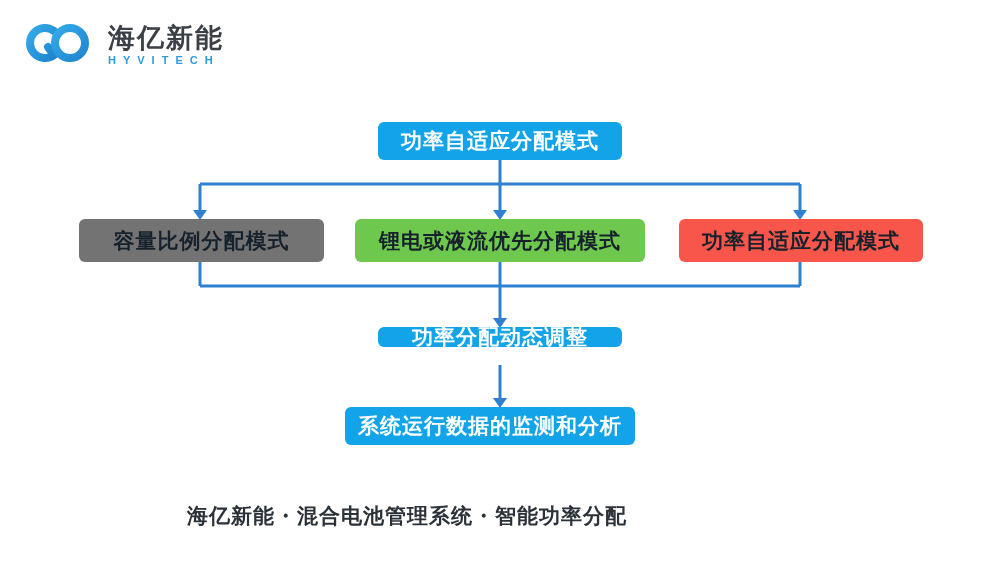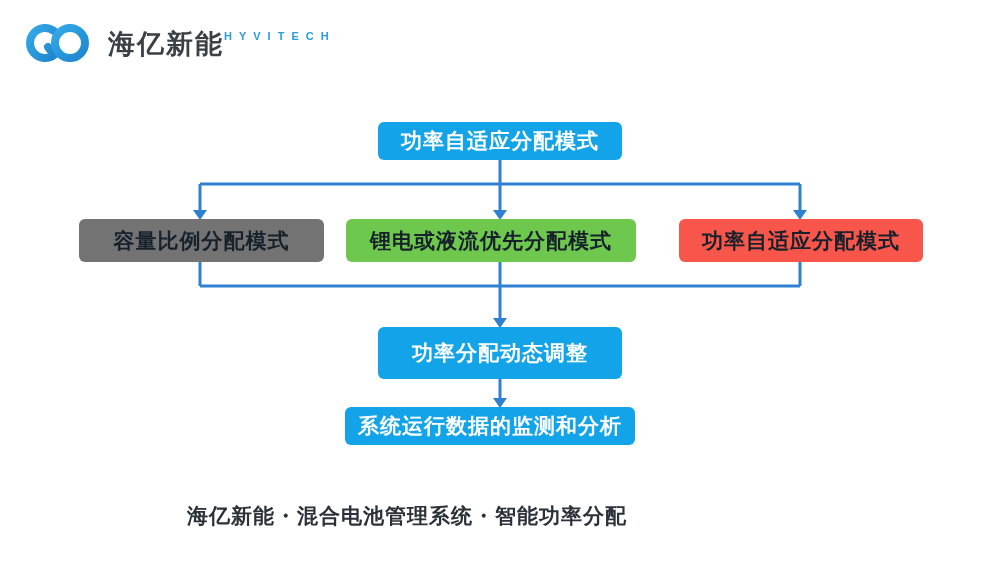--- a/index.html
+++ b/index.html
@@ -25,21 +25,21 @@
     align-items: center;
   }
   .logo-mark {
     width: 76px;
     height: 62px;
     flex: 0 0 auto;
   }
   .logo-text {
     margin-left: 14px;
     display: flex;
-    flex-direction: row;
+    flex-direction: column;
     justify-content: center;
   }
   .logo-cn {
     font-size: 27px;
     font-weight: bold;
     color: #3a4046;
     letter-spacing: 2px;
     line-height: 1.1;
   }
   .logo-en {
@@ -64,23 +64,23 @@
     white-space: nowrap;
   }
   .node-blue {
     color: #ffffff;
   }
   .node-dark {
     color: #17212b;
   }
   #node-top     { left: 378px; top: 122px; width: 244px; height: 38px; }
   #node-mode-0  { left:  79px; top: 219px; width: 245px; height: 43px; }
-  #node-mode-1  { left: 346px; top: 219px; width: 290px; height: 43px; }
+  #node-mode-1  { left: 355px; top: 219px; width: 290px; height: 43px; }
   #node-mode-2  { left: 679px; top: 219px; width: 244px; height: 43px; }
-  #node-adjust  { left: 378px; top: 327px; width: 244px; height: 52px; }
+  #node-adjust  { left: 378px; top: 327px; width: 244px; height: 20px; }
   #node-monitor { left: 345px; top: 407px; width: 290px; height: 38px; }
 
   
   .connectors {
     position: absolute;
     left: 0;
     top: 0;
     width: 1000px;
     height: 562px;
     pointer-events: none;

